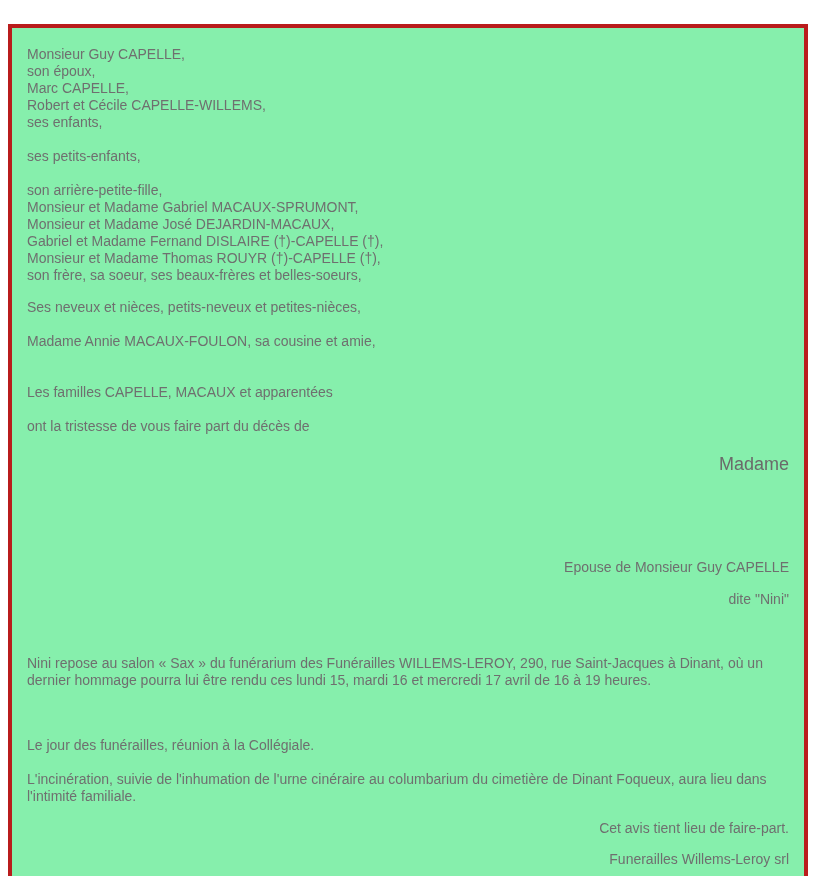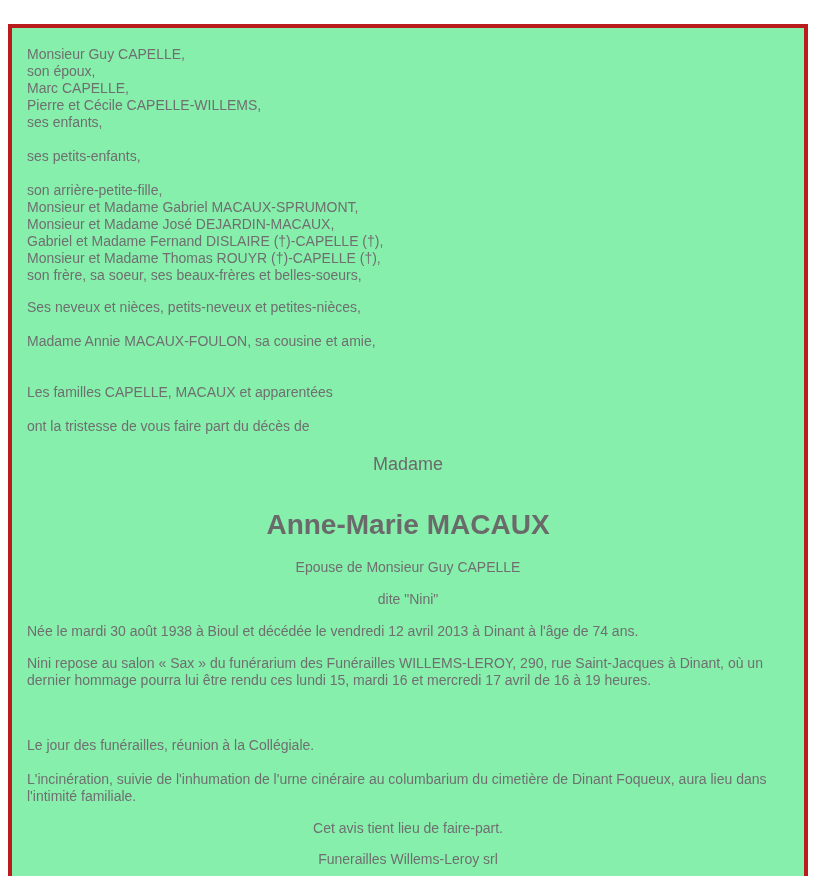--- a/index.html
+++ b/index.html
@@ -33,21 +33,21 @@
       font-size: 14px;
       line-height: 17px;
     }
     .line {
       position: absolute;
       left: 0;
       right: 0;
       white-space: nowrap;
     }
     .right { text-align: left; }
-    .center { text-align: center; }
+    .center { text-align: right; }
     .madame {
       font-size: 18px;
       color: #6a6a6a;
     }
     .deceased {
       font-size: 28px;
       font-weight: bold;
       color: #6a6a6a;
       line-height: 32px;
     }
@@ -61,45 +61,43 @@
 </head>
 <body>
 
 <div class="notice">
   <div class="inner">
 
     <div class="line" style="top:18px">Monsieur Guy CAPELLE,</div>
     <div class="line right" style="top:35px">son époux,</div>
 
     <div class="line" style="top:52px">Marc CAPELLE,</div>
-    <div class="line" style="top:69px">Pierre et Cécile CAPELLE-WILLEMS,</div>
+    <div class="line" style="top:69px">Robert et Cécile CAPELLE-WILLEMS,</div>
     <div class="line right" style="top:86px">ses enfants,</div>
 
     <div class="line right" style="top:120px">ses petits-enfants,</div>
 
     <div class="line right" style="top:154px">son arrière-petite-fille,</div>
 
     <div class="line" style="top:171px">Monsieur et Madame Gabriel MACAUX-SPRUMONT,</div>
     <div class="line" style="top:188px">Monsieur et Madame José DEJARDIN-MACAUX,</div>
     <div class="line" style="top:205px">Gabriel et Madame Fernand DISLAIRE (†)-CAPELLE (†),</div>
     <div class="line" style="top:222px">Monsieur et Madame Thomas ROUYR (†)-CAPELLE (†),</div>
     <div class="line right" style="top:239px">son frère, sa soeur, ses beaux-frères et belles-soeurs,</div>
 
     <div class="line" style="top:271px">Ses neveux et nièces, petits-neveux et petites-nièces,</div>
     <div class="line" style="top:305px">Madame Annie MACAUX-FOULON, sa cousine et amie,</div>
 
     <div class="line" style="top:356px">Les familles CAPELLE, MACAUX et apparentées</div>
     <div class="line" style="top:390px">ont la tristesse de vous faire part du décès de</div>
 
     <div class="line center madame" style="top:428px">Madame</div>
-    <div class="line center deceased" style="top:481px">Anne-Marie MACAUX</div>
     <div class="line center" style="top:531px">Epouse de Monsieur Guy CAPELLE</div>
     <div class="line center" style="top:563px">dite "Nini"</div>
 
-    <div class="para" style="top:595px">Née le mardi 30 août 1938 à Bioul et décédée le vendredi 12 avril 2013 à Dinant à l'âge de 74 ans.</div>
     <div class="para" style="top:627px">Nini repose au salon « Sax » du funérarium des Funérailles WILLEMS-LEROY, 290, rue Saint-Jacques à Dinant, où un dernier hommage pourra lui être rendu ces lundi 15, mardi 16 et mercredi 17 avril de 16 à 19 heures.</div>
     <div class="para" style="top:709px">Le jour des funérailles, réunion à la Collégiale.</div>
     <div class="para" style="top:743px">L'incinération, suivie de l'inhumation de l'urne cinéraire au columbarium du cimetière de Dinant Foqueux, aura lieu dans l'intimité familiale.</div>
 
     <div class="line center" style="top:792px">Cet avis tient lieu de faire-part.</div>
     <div class="line center" style="top:823px">Funerailles Willems-Leroy srl</div>
 
   </div>
 </div>
 

